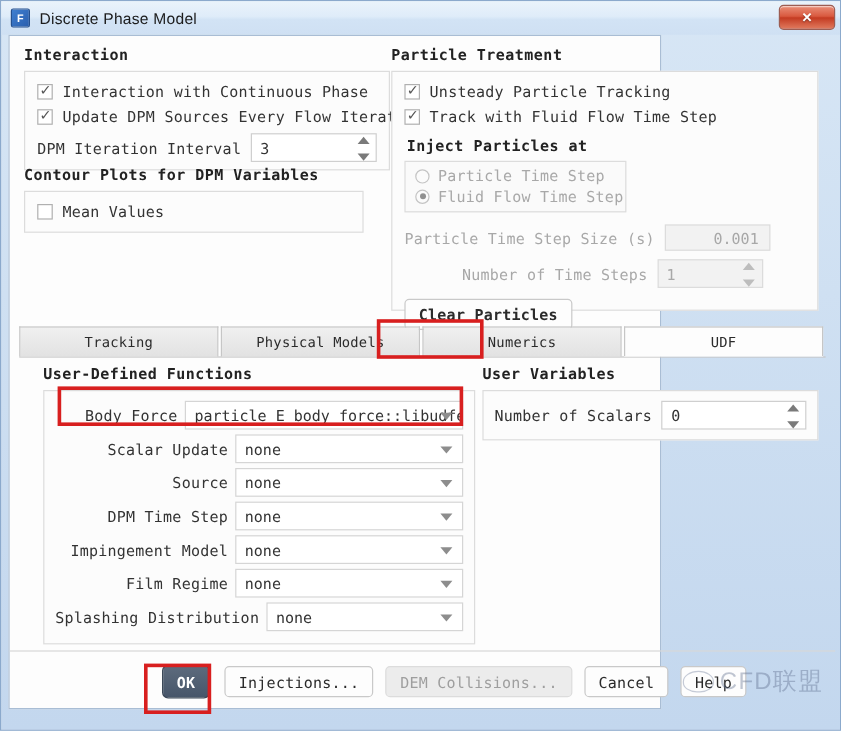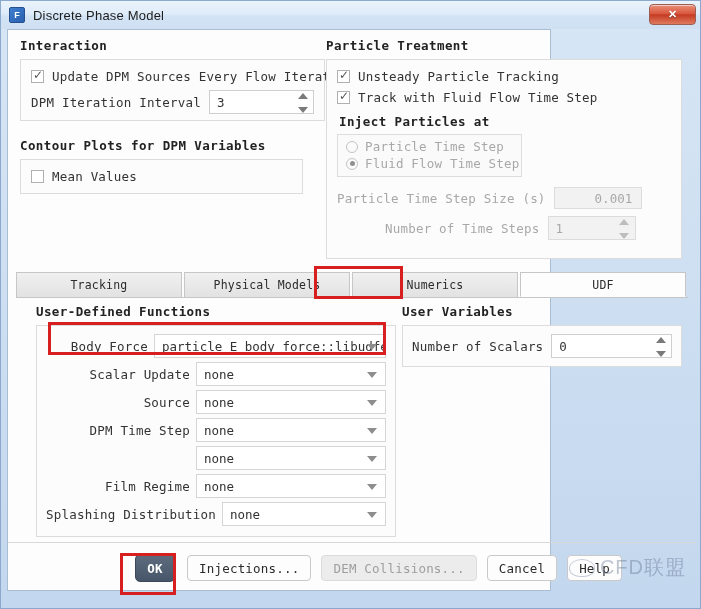--- a/index.html
+++ b/index.html
@@ -212,20 +212,24 @@
     <div id="close-btn">✕</div>
   </div>
 
   <div id="client">
 
     <div style="position:absolute;left:12px;top:8px;width:305px;">
       <div class="group-title">Interaction</div>
       <div class="panel" style="margin-top:6px;padding:9px 10px 6px 10px;">
         <div class="cb-row">
           <span class="cbox checked"></span>
+          <span class="lbl">Interaction with Continuous Phase</span>
+        </div>
+        <div class="cb-row">
+          <span class="cbox checked"></span>
           <span class="lbl">Update DPM Sources Every Flow Iteration</span>
         </div>
         <div style="display:flex;align-items:center;margin-top:5px;justify-content:space-between;">
           <span class="lbl" style="margin-right:8px;">DPM Iteration Interval</span>
           <div class="spin" style="width:132px;">
             <span class="val">3</span>
             <span class="arrows">
                 <i class="up"></i>
                 <i class="dn"></i>
               </span>
@@ -281,20 +285,23 @@
           <span class="lbl disabled" style="margin-right:8px;">Number of Time Steps</span>
           <div class="spin disabled" style="width:88px;">
             <span class="val">1</span>
             <span class="arrows">
                 <i class="up"></i>
                 <i class="dn"></i>
               </span>
           </div>
         </div>
 
+        <div style="margin-top:9px;">
+          <span class="btn" style="font-weight:bold;">Clear Particles</span>
+        </div>
       </div>
     </div>
 
     <div id="tabstrip">
       <div class="tab">Tracking</div>
       <div class="tab">Physical Models</div>
       <div class="tab">Numerics</div>
       <div class="tab active">UDF</div>
     </div>
 
@@ -328,20 +335,21 @@
 
         <div style="display:flex;align-items:center;justify-content:flex-end;margin-bottom:4px;">
           <span class="lbl" style="margin-right:6px;">DPM Time Step</span>
           <div class="combo" style="width:190px;">
             <span class="cval">none</span>
             <span class="carrow"></span>
           </div>
         </div>
 
         <div style="display:flex;align-items:center;justify-content:flex-end;margin-bottom:4px;">
+          <span class="lbl" style="margin-right:6px;">Impingement Model</span>
           <div class="combo" style="width:190px;">
             <span class="cval">none</span>
             <span class="carrow"></span>
           </div>
         </div>
 
         <div style="display:flex;align-items:center;justify-content:flex-end;margin-bottom:4px;">
           <span class="lbl" style="margin-right:6px;">Film Regime</span>
           <div class="combo" style="width:190px;">
             <span class="cval">none</span>

